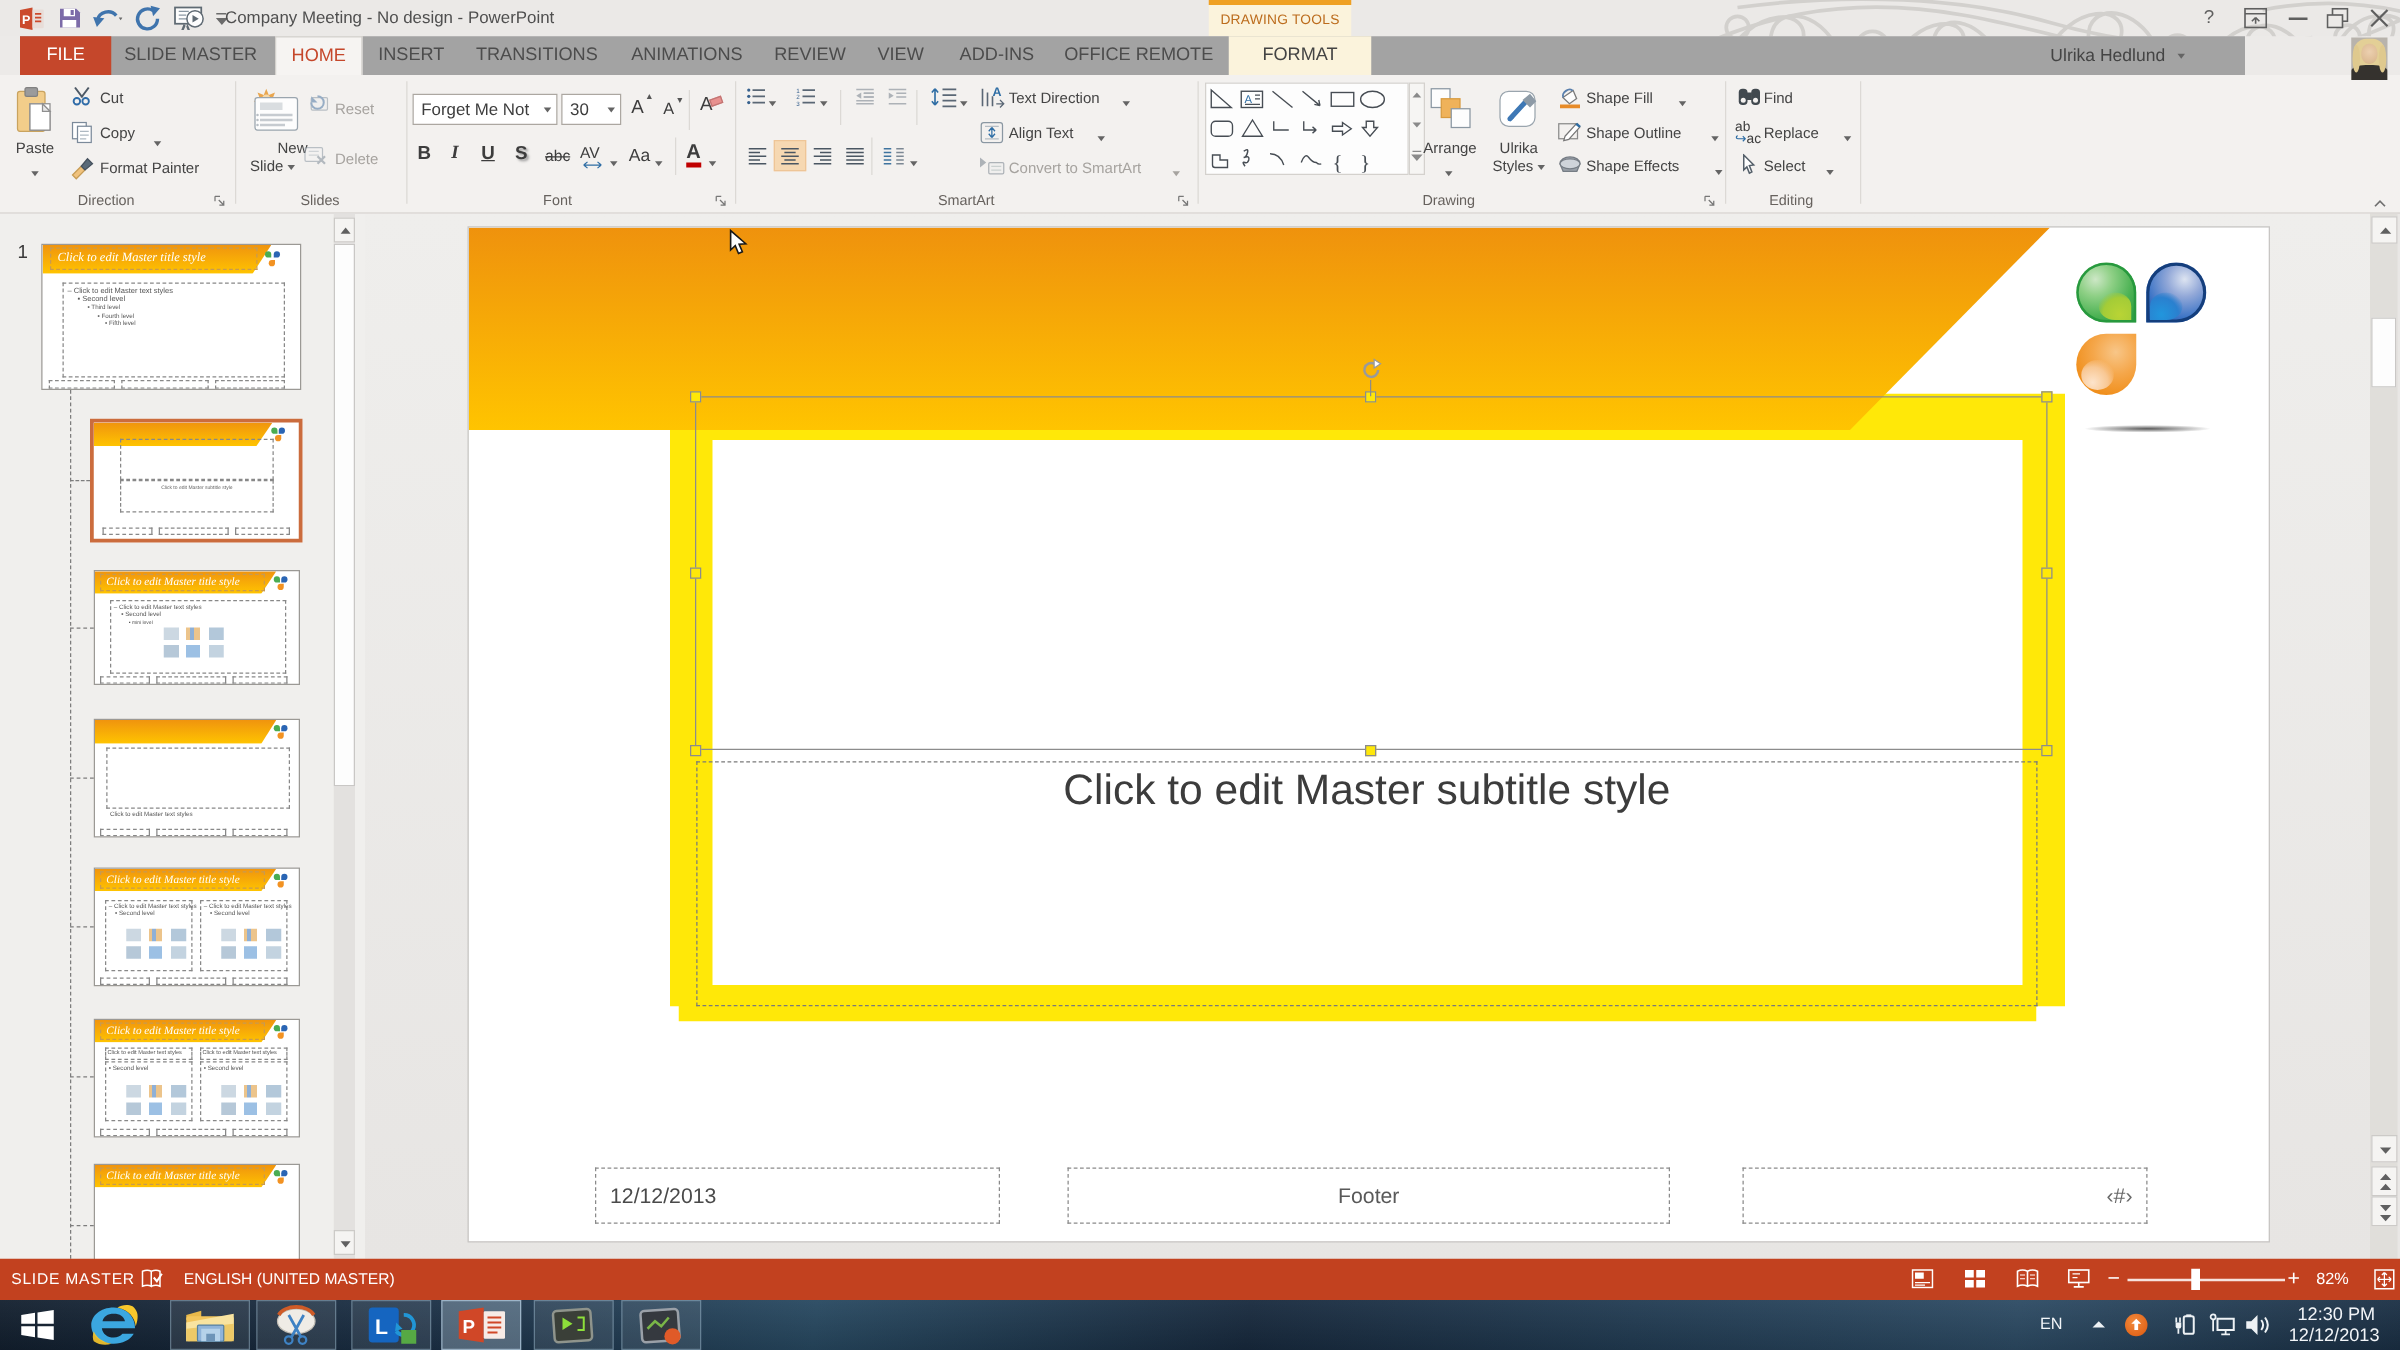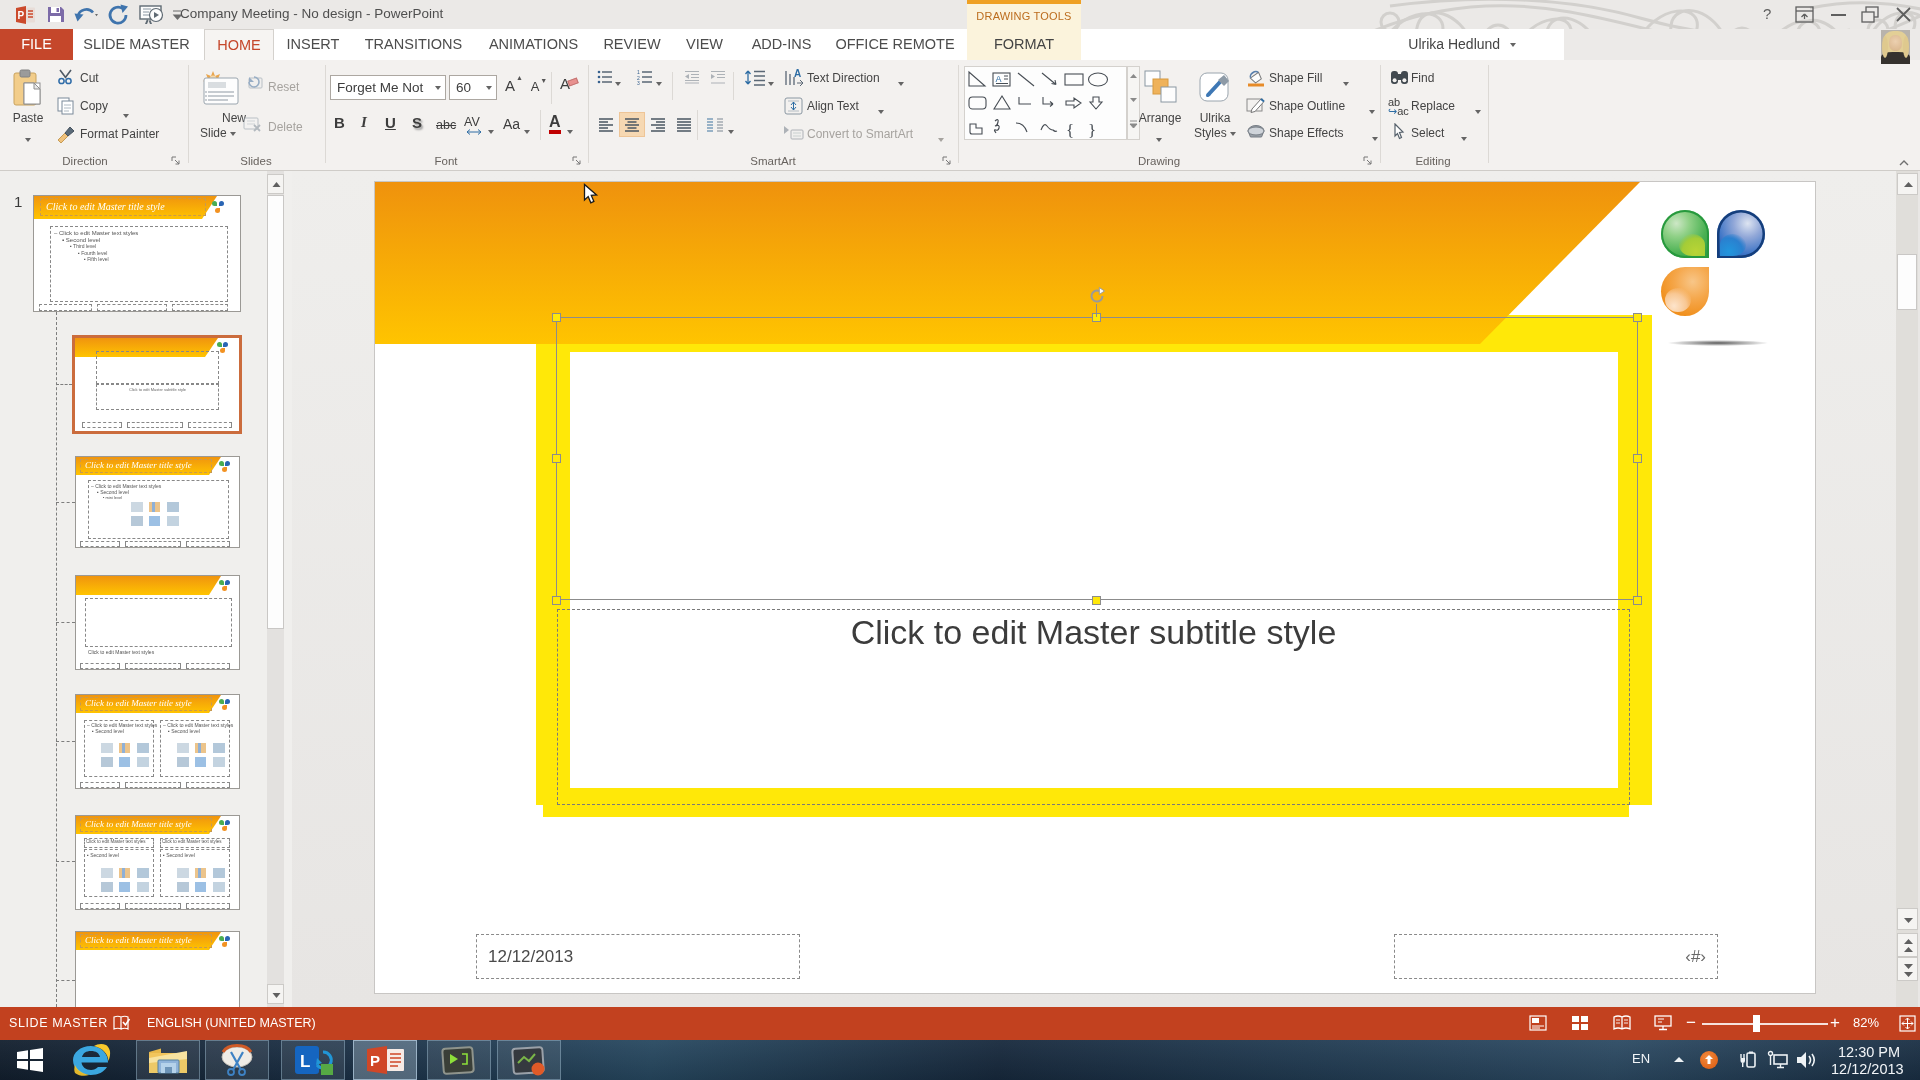--- a/index.html
+++ b/index.html
@@ -1,20 +1,20 @@
 <!DOCTYPE html>
 <html><head><meta charset="utf-8">
 <style>
 *{margin:0;padding:0;box-sizing:border-box}
 html,body{width:1920px;height:1080px;overflow:hidden}
 body{font-family:"Liberation Sans",sans-serif;position:relative;background:#eceae8}
 .abs{position:absolute}
 
 #titlebar{position:absolute;left:0;top:0;width:1920px;height:29px;background:#ebe9e7;overflow:hidden}
-#tabrow{position:absolute;left:0;top:29px;width:1564px;height:31px;background:#ffffff}
+#tabrow{position:absolute;left:16px;top:29px;width:1780px;height:31px;background:#a3a3a3}
 .tab{position:absolute;top:0;height:31px;line-height:31px;font-size:14.5px;color:#4c4c4c;text-align:center}
 #ribbon{position:absolute;left:0;top:60px;width:1920px;height:111px;background:#f3f1ef;border-bottom:1px solid #cfccc8}
 .glabel{position:absolute;font-size:11.5px;color:#67625e;bottom:3px;text-align:center}
 .gsep{position:absolute;top:5px;height:98px;width:1px;background:#dcd9d5}
 .rtext{font-size:12px;color:#444}
 .grey{color:#a6a39f}
 .combo{height:25px;background:#fff;border:1px solid #aca7a1;font-size:13.5px;color:#3d3d3d;line-height:23px}
 .cbtn{position:absolute;right:4px;top:10px;width:0;height:0;border-left:3.5px solid transparent;border-right:3.5px solid transparent;border-top:4px solid #646464}
 .bigb{font-size:15px;font-weight:bold;color:#3d3d3d}
 .ic16{width:16px;height:16px}
@@ -201,21 +201,21 @@
   <svg class="abs" style="left:243px;top:56px" width="20" height="19" viewBox="0 0 20 19" opacity=".55">
       <rect x="1" y="2" width="14" height="11" rx="1" fill="#f4f4f4" stroke="#8a97a2"></rect>
       <path d="M4 5h8M4 8h8" stroke="#b5bdc4"></path>
       <path d="M11 9 l6 6 M17 9 l-6 6" stroke="#7f8c98" stroke-width="1.8"></path>
     </svg>
   <div class="abs rtext grey" style="left:268px;top:60px">Delete</div>
   <div class="glabel" style="left:201px;width:110px">Slides</div>
   <div class="gsep" style="left:325px"></div>
 
   <div class="abs combo" style="left:330px;top:15px;width:116px"><span style="padding-left:6px">Forget Me Not</span><span class="cbtn"></span></div>
-  <div class="abs combo" style="left:449px;top:15px;width:48px"><span style="padding-left:6px">60</span><span class="cbtn"></span></div>
+  <div class="abs combo" style="left:449px;top:15px;width:48px"><span style="padding-left:6px">30</span><span class="cbtn"></span></div>
   <div class="abs" style="left:499px;top:17px;width:22px;text-align:center;font-size:15px;color:#3d3d3d">A<span style="position:absolute;top:-3px;margin-left:1px;font-size:7px;color:#555">▲</span></div>
   <div class="abs" style="left:524px;top:19px;width:22px;text-align:center;font-size:13px;color:#3d3d3d">A<span style="position:absolute;top:-2px;margin-left:1px;font-size:7px;color:#555">▼</span></div>
   <div class="gsep" style="left:551px;top:12px;height:32px"></div>
   <div class="abs" style="left:560px;top:15px;font-size:15px;color:#3d3d3d">A<span style="display:inline-block;width:10px;height:6px;background:#e8918f;border:1px solid #c27573;transform:rotate(-20deg);margin-left:-2px;vertical-align:4px"></span></div>
   <div class="abs bigb" style="left:334px;top:54px">B</div>
   <div class="abs bigb" style="left:361px;top:54px;font-style:italic;font-family:'Liberation Serif',serif">I</div>
   <div class="abs bigb" style="left:385px;top:54px;text-decoration:underline">U</div>
   <div class="abs bigb" style="left:412px;top:54px;text-shadow:1.5px 1.5px 2px #9a9a9a">S</div>
   <div class="abs" style="left:436px;top:58px;font-size:12.5px;color:#3d3d3d;text-decoration:line-through">abc</div>
   <div class="abs" style="left:464px;top:55px;font-size:12.5px;color:#3d3d3d">AV<svg class="abs" style="left:1px;top:13px" width="20" height="8" viewBox="0 0 20 8">
@@ -612,20 +612,21 @@
       <div class="handle" style="left:177px;top:414px"></div>
       <div class="handle" style="left:717px;top:414px"></div>
       <div class="handle" style="left:1258px;top:414px"></div>
       <div class="abs" style="left:721px;top:122px;width:1px;height:13px;background:#8c8c8c"></div>
       <svg class="abs" style="left:712px;top:104px" width="20" height="20" viewBox="0 0 20 20">
           <path d="M15.5 10a5.5 5.5 0 1 1-3.2-5" fill="none" stroke="#9a9a9a" stroke-width="2"></path>
           <path d="M12.3 8.5 V1.5 L17.5 5z" fill="#fff" stroke="#9a9a9a" stroke-width="1"></path>
         </svg>
 
       <div class="abs fbox" style="left:101px;width:324px;text-align:left"><span style="padding-left:11px">12/12/2013</span></div>
+      <div class="abs fbox" style="left:479px;width:482px;text-align:center;color:#595959"><span>Footer</span></div>
       <div class="abs fbox" style="left:1019px;width:324px;text-align:right;color:#696969"><span style="padding-right:11px">‹#›</span></div>
       <svg class="abs" style="left:208px;top:1px" width="17" height="23" viewBox="0 0 17 23">
           <path d="M1.5 1.5 L1.5 17 L5.2 13.6 L7.8 19.8 L10.9 18.4 L8.3 12.4 L13.6 12 z" fill="#fff" stroke="#1a1a1a" stroke-width="1.3"></path>
         </svg>
     </div>
   </div>
 </div>
 <div id="statusbar">
   <div class="abs" style="left:9px;top:0;height:33px;line-height:32px;font-size:12.5px;letter-spacing:.6px">SLIDE MASTER</div>
   <svg class="abs" style="left:112px;top:8px" width="19" height="17" viewBox="0 0 19 17">

